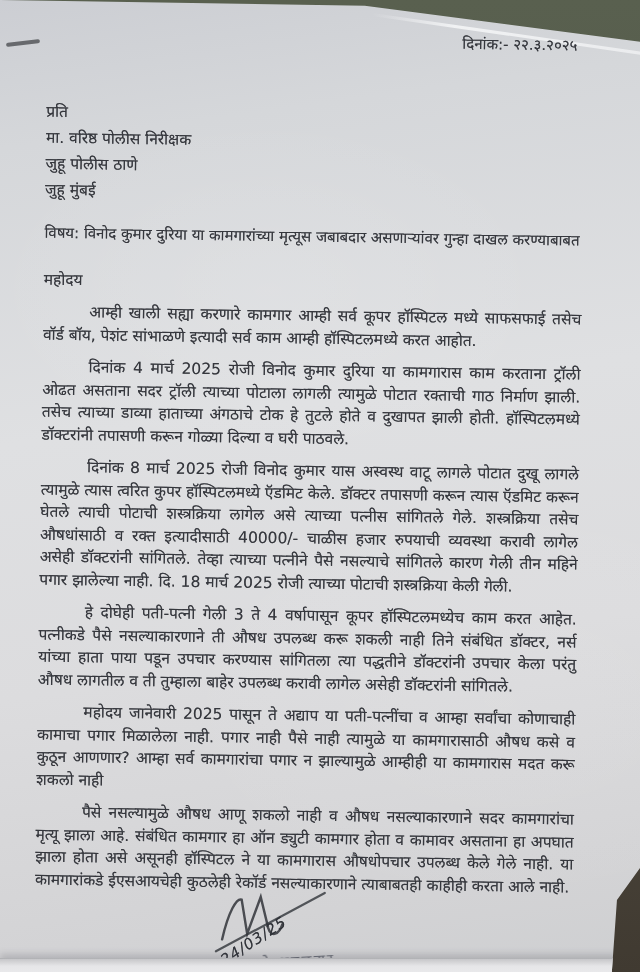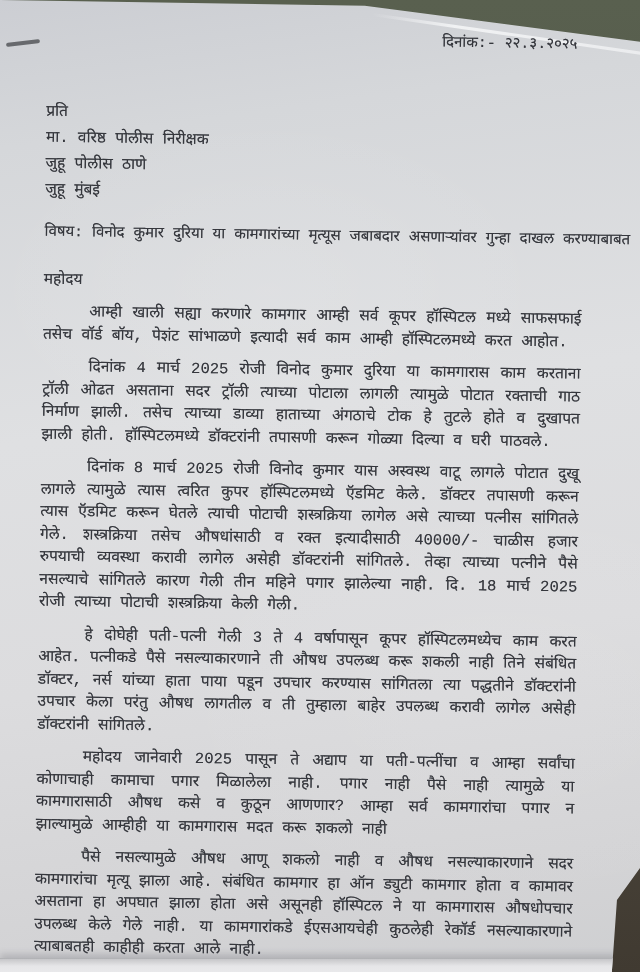--- a/index.html
+++ b/index.html
@@ -1,21 +1,21 @@
 <!DOCTYPE html>
 <html lang="mr"><head>
 <meta charset="utf-8">
 <style>
   html,body{margin:0;padding:0;}
   body{
     width:640px;height:972px;overflow:hidden;position:relative;
     font-family:"DejaVu Sans","Liberation Sans",sans-serif;
     background:linear-gradient(180deg,#59604f 0%,#525848 40%,#4a443a 78%,#403a31 100%);
   }
-  .photo{position:absolute;inset:0;font-family:Liberation Mono, monospace;}
+  .photo{position:absolute;inset:0;}
   
   .paper{
     position:absolute;inset:0;
     clip-path:polygon(0% 0%,57% 0.6%,100% 4.3%,100% 89.3%,96.4% 92.6%,95.6% 100%,0% 100%);
     background:
       radial-gradient(420px 260px at 42% 30%, rgba(255,255,255,.10), transparent 70%),
       radial-gradient(520px 320px at 78% 72%, rgba(255,255,255,.07), transparent 70%),
       linear-gradient(172deg,#ccced3 0%,#d5d7da 14%,#dfe0e2 42%,#dcdcde 66%,#d3d3d5 90%,#cecfd1 100%);
   }
   .edge-highlight{

